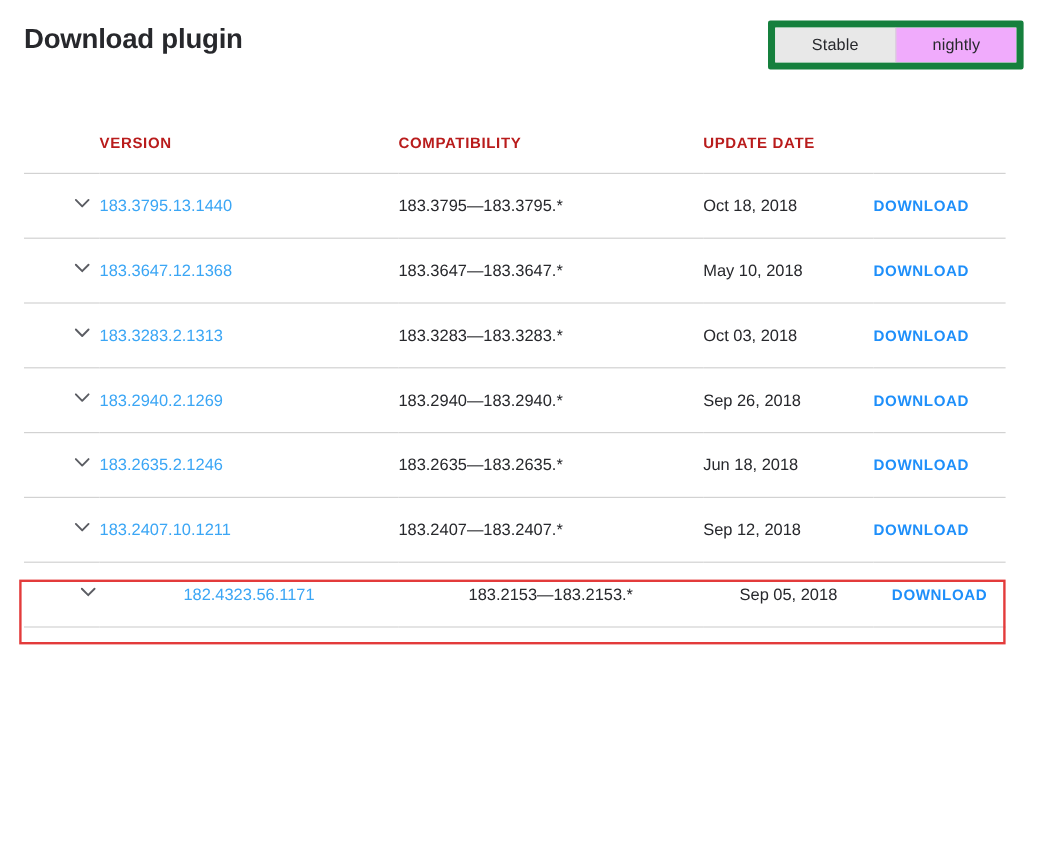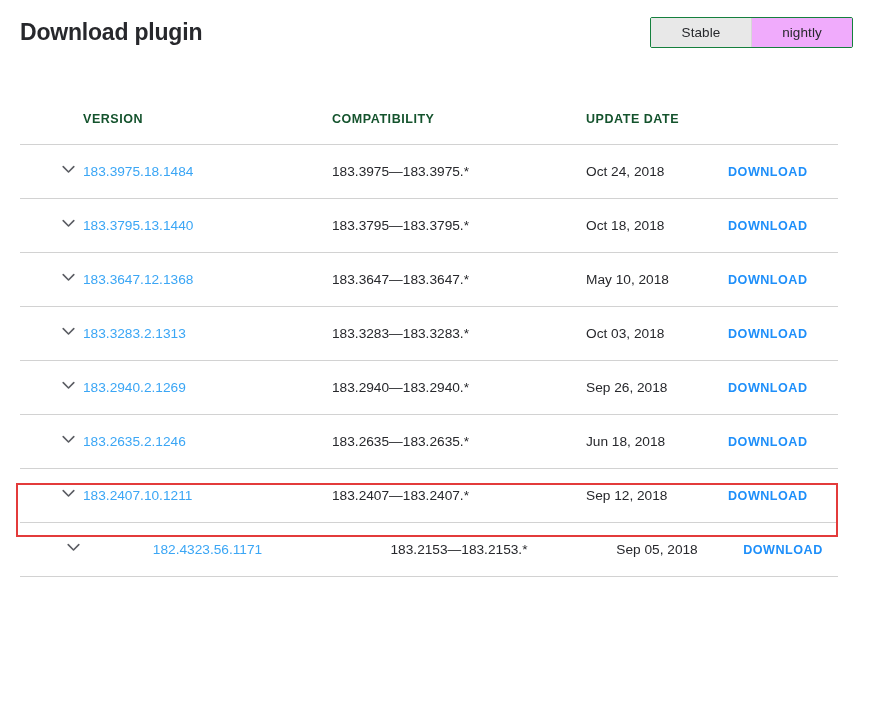--- a/index.html
+++ b/index.html
@@ -37,21 +37,21 @@
     letter-spacing: -0.2px;
     color: #27282c;
     line-height: 28px;
     white-space: nowrap;
   }
   .channel-toggle {
     position: absolute;
     right: 24px;
     top: 17px;
     display: flex;
-    border: 1px solid #15803d;
+    border: 6px solid #15803d;
     border-radius: 2px;
     overflow: hidden;
     height: 29px;
     background: #ffffff;
     justify-content: center;
   }
   .channel-btn {
     display: flex;
     align-items: center;
     justify-content: center;
@@ -87,21 +87,21 @@
   .table col.c-version { width: 249px; }
   .table col.c-compat  { width: 254px; }
   .table col.c-date    { width: 142px; }
   .table col.c-action  { width: 110px; }
 
   .table thead th {
     text-align: left;
     font-size: 12.5px;
     font-weight: bold;
     letter-spacing: 0.55px;
-    color: #14532d;
+    color: #b91c1c;
     padding: 0 0 18px 0;
     vertical-align: bottom;
     text-transform: uppercase;
   }
   .table thead th.h-chevron { padding-left: 0; }
 
   .table tbody tr {
     height: 54px;
   }
   .table tbody td {
@@ -194,29 +194,20 @@
           <th>COMPATIBILITY</th>
           <th>UPDATE DATE</th>
           <th></th>
         </tr>
       </thead>
       <tbody id="rows-body">
           <tr>
             <td class="chevron-cell"><span class="chevron"><svg width="13" height="9" viewBox="0 0 13 9" xmlns="http://www.w3.org/2000/svg">
                   <path d="M1.2 1.6 L6.5 7 L11.8 1.6" fill="none" stroke="#5b5d63" stroke-width="1.6" stroke-linecap="round" stroke-linejoin="round"></path>
                 </svg></span></td>
-            <td><a class="version-link">183.3975.18.1484</a></td>
-            <td class="compat-cell">183.3975—183.3975.*</td>
-            <td class="date-cell">Oct 24, 2018</td>
-            <td><a class="download-link">DOWNLOAD</a></td>
-          </tr>
-          <tr>
-            <td class="chevron-cell"><span class="chevron"><svg width="13" height="9" viewBox="0 0 13 9" xmlns="http://www.w3.org/2000/svg">
-                  <path d="M1.2 1.6 L6.5 7 L11.8 1.6" fill="none" stroke="#5b5d63" stroke-width="1.6" stroke-linecap="round" stroke-linejoin="round"></path>
-                </svg></span></td>
             <td><a class="version-link">183.3795.13.1440</a></td>
             <td class="compat-cell">183.3795—183.3795.*</td>
             <td class="date-cell">Oct 18, 2018</td>
             <td><a class="download-link">DOWNLOAD</a></td>
           </tr>
           <tr>
             <td class="chevron-cell"><span class="chevron"><svg width="13" height="9" viewBox="0 0 13 9" xmlns="http://www.w3.org/2000/svg">
                   <path d="M1.2 1.6 L6.5 7 L11.8 1.6" fill="none" stroke="#5b5d63" stroke-width="1.6" stroke-linecap="round" stroke-linejoin="round"></path>
                 </svg></span></td>
             <td><a class="version-link">183.3647.12.1368</a></td>

